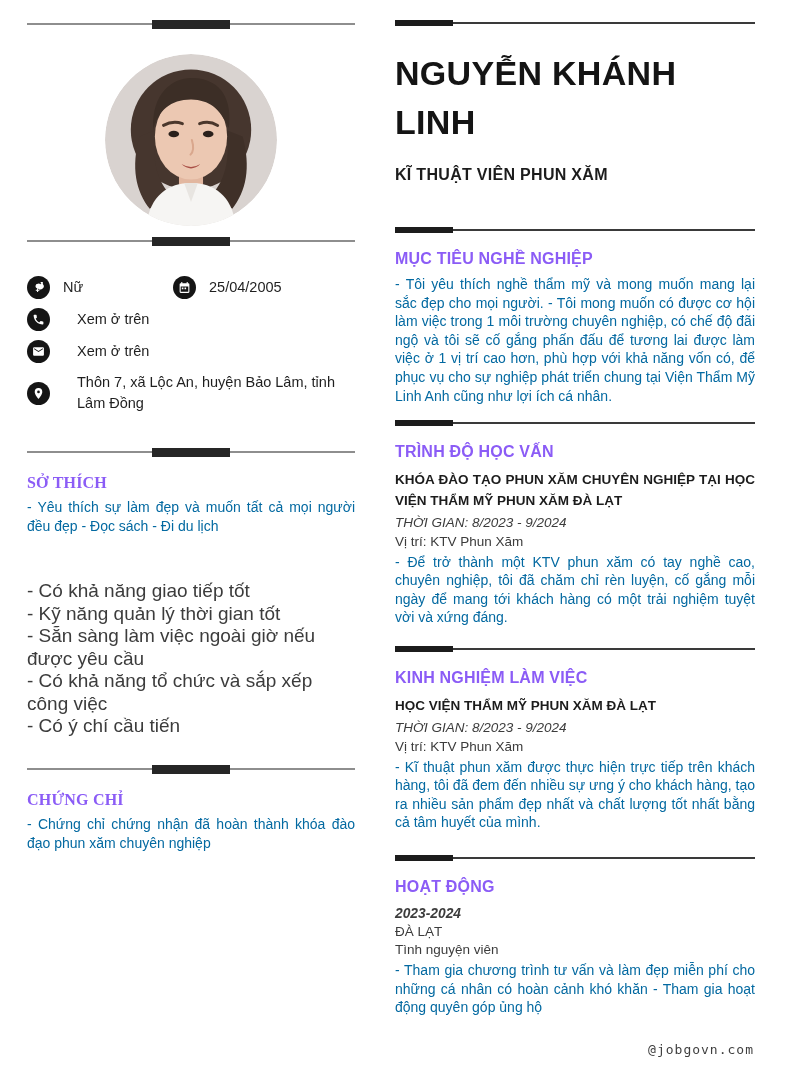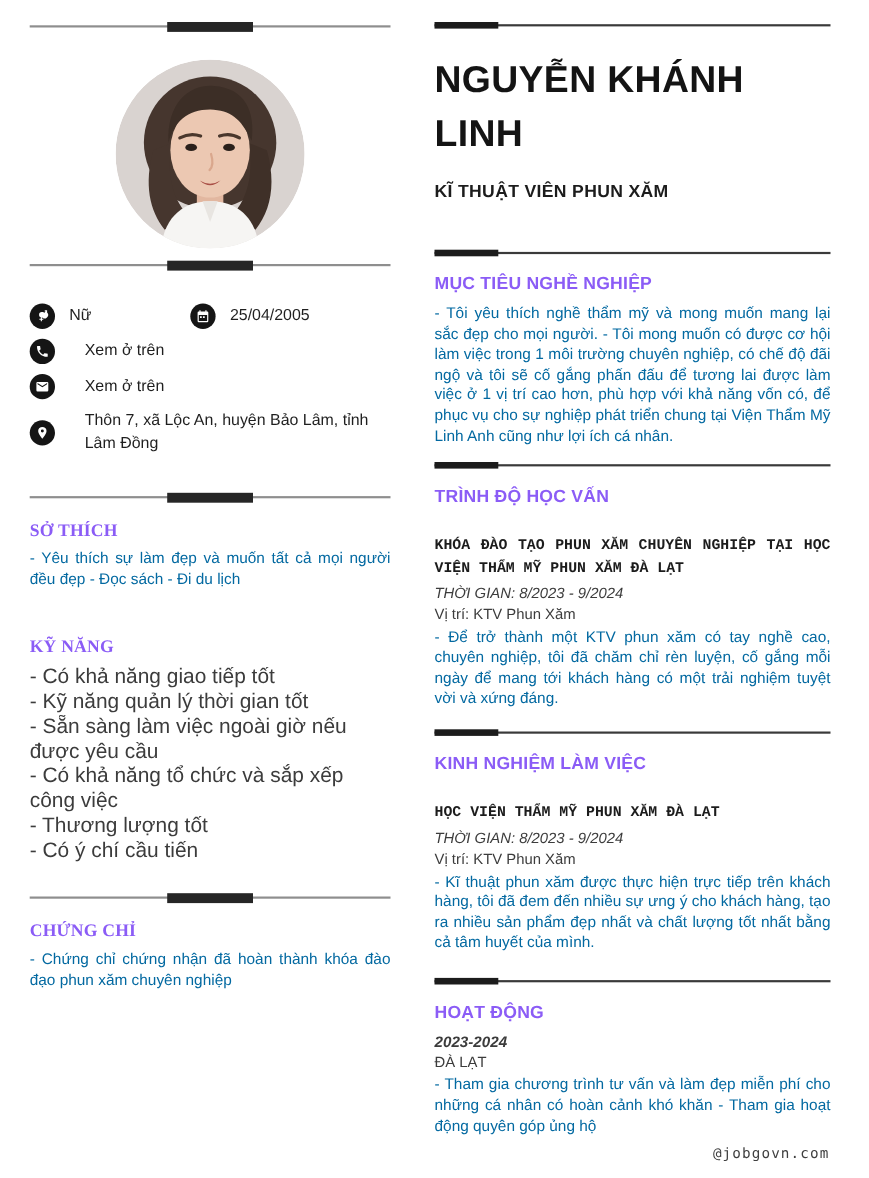--- a/index.html
+++ b/index.html
@@ -42,21 +42,21 @@
   .sec-skills { margin-top:44px; }
   .sp-cert { margin-top:27px; }  
 
   
   .name { margin-top:23px; font-size:34px; line-height:49px; font-weight:700; color:#141414; letter-spacing:.3px; }
   .job-title { margin-top:19px; font-size:16px; font-weight:700; color:#1c1c1c; letter-spacing:.3px; }
   .div-under-name { margin-top:43px; }
 
   .r-sec h2.sec { margin-top:17px; }
   .r-sec .body-txt { margin-top:7px; line-height:18.6px; }
-  .sub-bold { margin-top:25px; font-size:13.5px; font-weight:700; color:#1c1c1c; line-height:21px; text-align:justify;font-family:Liberation Mono, monospace; }
+  .sub-bold { margin-top:8px; font-size:13.5px; font-weight:700; color:#1c1c1c; line-height:21px; text-align:justify; }
   .time-it { font-size:13.5px; font-style:italic; color:#3c3c3c; line-height:17px; margin-top:3px; }
   .plain-line { font-size:13.5px; color:#3c3c3c; line-height:17.5px; margin-top:2px; }
   .sp-r1 { margin-top:15px; }
   .sp-r2 { margin-top:19px; }
   .sp-r3 { margin-top:23px; }
 
   .act-time { margin-top:9px; font-size:13.8px; font-style:italic; line-height:18px;font-weight:bold; }
   .act-line { font-size:13.5px; line-height:18.5px; margin-top:0; }
 
   .footer { position:absolute; right:36px; bottom:14px; font-family:"DejaVu Sans Mono",monospace; font-size:13px; color:#3f3f3f; letter-spacing:1px; }
@@ -140,27 +140,25 @@
     </div>
 
     <div class="div-l sp-hob"></div>
 
     <div class="sec-hobbies">
       <h2 class="sec">SỞ THÍCH</h2>
       <p class="body-txt">- Yêu thích sự làm đẹp và muốn tất cả mọi người đều đẹp - Đọc sách - Đi du lịch</p>
     </div>
 
     <div class="sec-skills">
-      <h2 class="sec" style="margin-top:0;">KỸ NĂNG</h2>
       <div style="margin-top:7px;">
         <div class="skill-line">- Có khả năng giao tiếp tốt</div>
         <div class="skill-line">- Kỹ năng quản lý thời gian tốt</div>
         <div class="skill-line">- Sẵn sàng làm việc ngoài giờ nếu được yêu cầu</div>
         <div class="skill-line">- Có khả năng tổ chức và sắp xếp công việc</div>
-        <div class="skill-line">- Thương lượng tốt</div>
         <div class="skill-line">- Có ý chí cầu tiến</div>
       </div>
     </div>
 
     <div class="div-l sp-cert"></div>
 
     <div class="sec-cert">
       <h2 class="sec">CHỨNG CHỈ</h2>
       <p class="body-txt">- Chứng chỉ chứng nhận đã hoàn thành khóa đào đạo phun xăm chuyên nghiệp</p>
     </div>
@@ -200,20 +198,21 @@
       <div class="plain-line">Vị trí: KTV Phun Xăm</div>
       <p class="body-txt" style="margin-top:2px;">- Kĩ thuật phun xăm được thực hiện trực tiếp trên khách hàng, tôi đã đem đến nhiều sự ưng ý cho khách hàng, tạo ra nhiều sản phẩm đẹp nhất và chất lượng tốt nhất bằng cả tâm huyết của mình.</p>
     </div>
 
     <div class="div-r sp-r3"></div>
 
     <div class="r-sec">
       <h2 class="sec">HOẠT ĐỘNG</h2>
       <div class="act-time">2023-2024</div>
       <div class="plain-line act-line">ĐÀ LẠT</div>
+      <div class="plain-line act-line">Tình nguyện viên</div>
       <p class="body-txt" style="margin-top:1px;">- Tham gia chương trình tư vấn và làm đẹp miễn phí cho những cá nhân có hoàn cảnh khó khăn - Tham gia hoạt động quyên góp ủng hộ</p>
     </div>
 
   </div>
 
   <div class="footer">@jobgovn.com</div>
 
 </div>
 
 </body></html>

